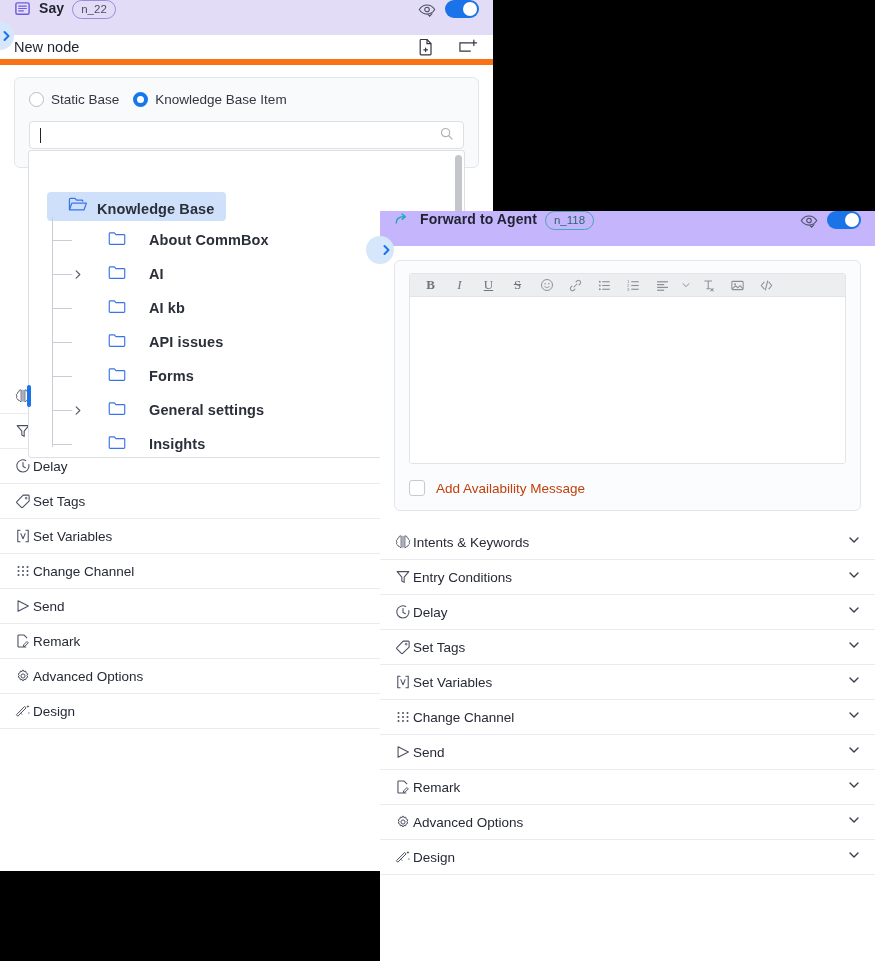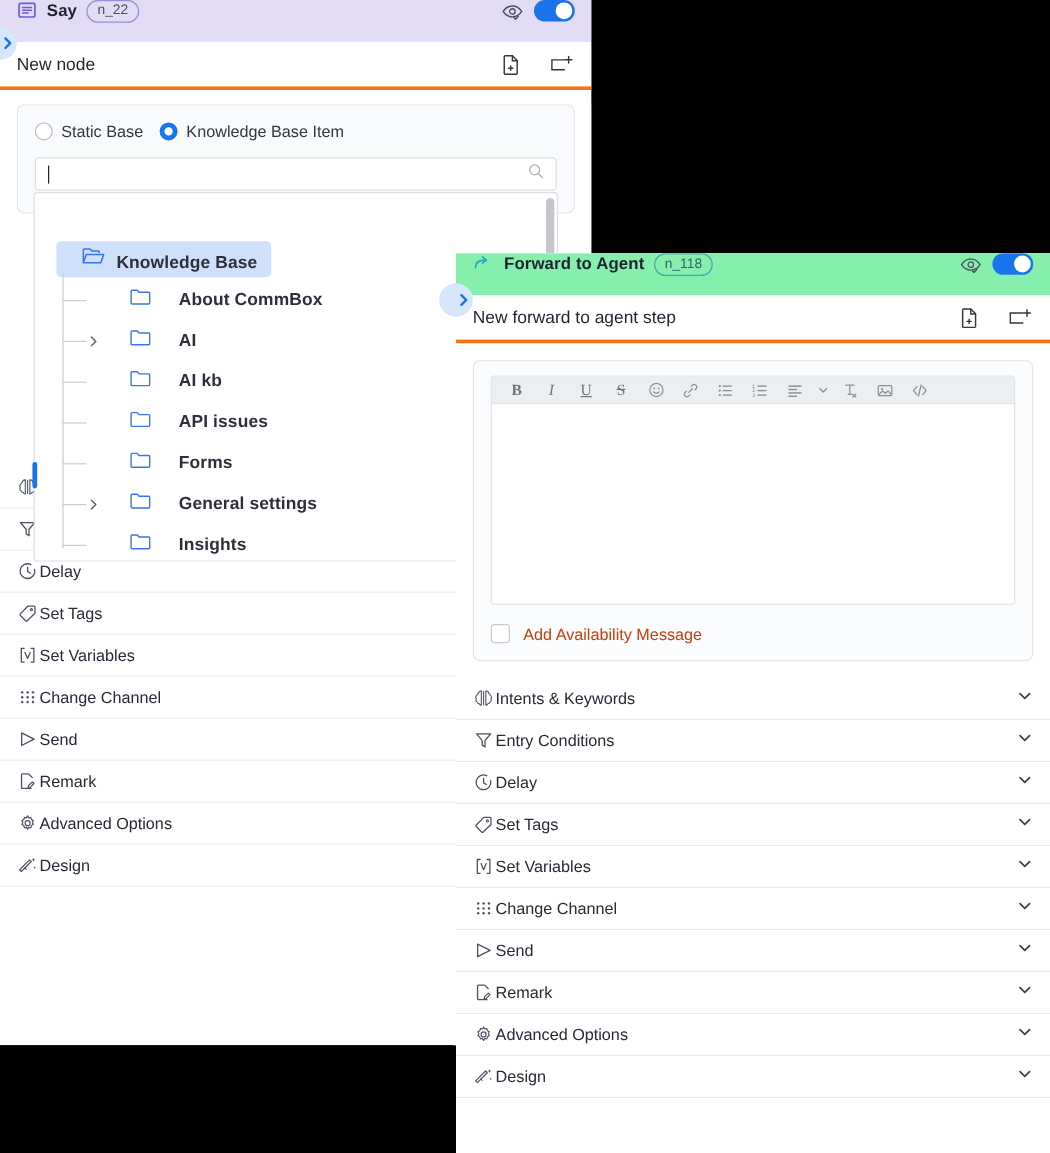--- a/index.html
+++ b/index.html
@@ -33,22 +33,22 @@
   .toggle {
     width: 34px; height: 18px; border-radius: 9px; background:#1a73e8;
     position: relative; flex: 0 0 auto;
   }
   .toggle::after {
     content:''; position:absolute; right:2px; top:2px;
     width:14px; height:14px; border-radius:50%; background:#fff;
   }
 
   .panel-subheader {
-    height: 40px; display:flex; align-items:center; padding: 0 14px;
-    border-bottom: 3px solid #f97316; background:#fff;
+    height: 30px; display:flex; align-items:center; padding: 0 14px;
+    border-bottom: 6px solid #f97316; background:#fff;
   }
   .panel-subheader .sub-title { font-size: 14.5px; color:#1f2330; font-weight:400; }
   .sub-actions { margin-left:auto; display:flex; gap: 22px; align-items:center; }
   .sub-actions svg { display:block; }
 
   
   .nub {
     position:absolute; width:28px; height:28px; border-radius:50%;
     display:flex; align-items:center; justify-content:center;
   }
@@ -120,21 +120,21 @@
   .tree-row.child::before {
     content:''; position:absolute; left:-21px; top:17px; width:20px; height:1px;
     background:#c9ccd2;
   }
   .tw-chev { width:12px; flex:0 0 auto; display:flex; }
   .tw-chev.blank { }
   .folder { flex:0 0 auto; display:block; }
 
   
   #right-panel { left:380px; top:211px; width:495px; height:750px; }
-  #right-panel .panel-header { background:#86efac; }
+  #right-panel .panel-header { background:#c4b5fd; }
 
   .editor-card {
     margin: 14px 14px 0; border:1px solid #e4e6ea; border-radius:6px;
     background:#fbfcfd; padding: 12px 14px 14px;
   }
   .rte {
     border:1px solid #e2e4e8; border-radius:3px; background:#fff; overflow:hidden;
   }
   .rte-toolbar {
     height:23px; background:#eceef0; border-bottom:1px solid #e2e4e8;
@@ -455,38 +455,20 @@
       <span>
         <svg class="eye-icon" viewBox="0 0 22 22" fill="none">
           <path d="M2.5 10.5c2-3.2 5-5 8.5-5s6.5 1.8 8.5 5c-2 3.2-5 5-8.5 5s-6.5-1.8-8.5-5z" stroke="#4b4f63" stroke-width="1.2"></path>
           <circle cx="11" cy="10.5" r="2.5" stroke="#4b4f63" stroke-width="1.2"></circle>
           <path d="M12.5 16.3l1.4 1.4 2.6-2.8" stroke="#4b4f63" stroke-width="1.2" fill="none" stroke-linecap="round"></path>
         </svg>
       </span>
       <span class="toggle"></span>
     </div>
 
-    <div class="panel-subheader">
-      <span class="sub-title">New forward to agent step</span>
-      <span class="sub-actions">
-        <span>
-          <svg width="18" height="20" viewBox="0 0 18 20" fill="none">
-            <path d="M4 2.5h6l4 4V17a.8.8 0 0 1-.8.8H4a.8.8 0 0 1-.8-.8V3.3A.8.8 0 0 1 4 2.5z" stroke="#32363f" stroke-width="1.2"></path>
-            <path d="M10 2.5v4.2h4" stroke="#32363f" stroke-width="1.2"></path>
-            <path d="M8.6 11v3.6M6.8 12.8h3.6" stroke="#32363f" stroke-width="1.2" stroke-linecap="round"></path>
-          </svg>
-        </span>
-        <span>
-          <svg width="22" height="20" viewBox="0 0 24 20" fill="none">
-            <path d="M15 5.5H3.2v9H15" stroke="#32363f" stroke-width="1.3"></path>
-            <path d="M18.4 2.4v6M15.4 5.4h6" stroke="#32363f" stroke-width="1.3" stroke-linecap="round"></path>
-          </svg>
-        </span>
-      </span>
-    </div>
 
     <div class="editor-card">
       <div class="rte">
         <div class="rte-toolbar">
           <span class="tbtn" style="font-weight:700; font-family:'Liberation Serif',serif; color:#6f757c;">B</span>
           <span class="tbtn" style="font-style:italic; font-family:'Liberation Serif',serif; color:#6f757c;">I</span>
           <span class="tbtn" style="text-decoration:underline; font-family:'Liberation Serif',serif; color:#6f757c;">U</span>
           <span class="tbtn" style="text-decoration:line-through; font-family:'Liberation Serif',serif; color:#6f757c;">S</span>
           <span class="tbtn">
             <svg width="14" height="14" viewBox="0 0 16 16" fill="none">

